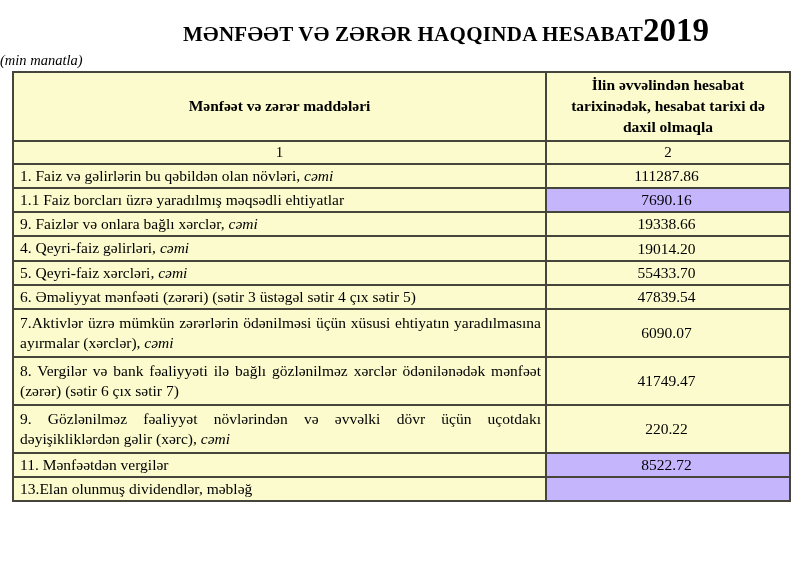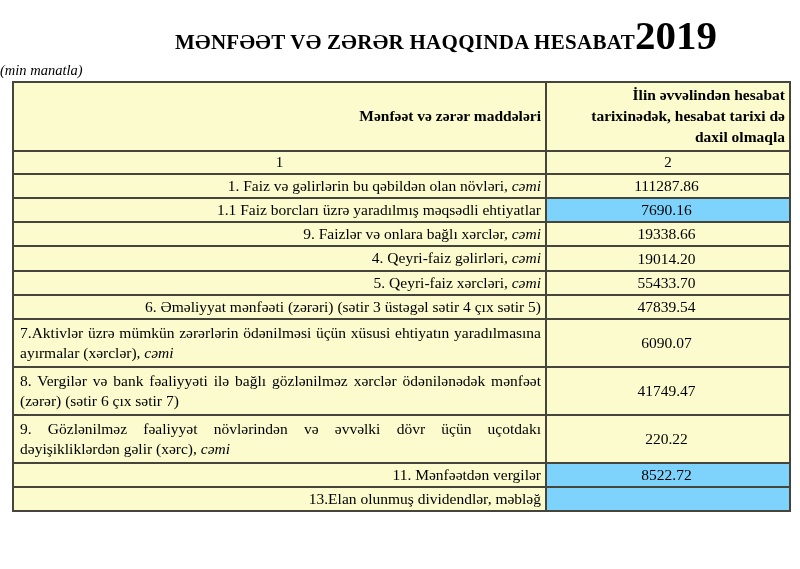--- a/index.html
+++ b/index.html
@@ -15,21 +15,21 @@
     margin-top: 10px;
     padding-left: 92px;
     text-align: center;
     font-weight: bold;
     font-size: 21px;
     letter-spacing: 0.3px;
     white-space: nowrap;
     line-height: 1.25;
   }
   .title .year {
-    font-size: 41px;
+    font-size: 33px;
     margin-left: 0;
     letter-spacing: 0;
   }
   .unit-note {
     text-align: left;
     margin: 1px 11px 2px 0;
     font-style: italic;
     font-size: 14.5px;
   }
   table.report {
@@ -42,49 +42,49 @@
   col.c2 { width: 244px; }
   th, td {
     border: 2px solid #45453b;
     background: #fbfbcd;
     overflow: hidden;
   }
   th.main-head {
     height: 64px;
     font-size: 15.5px;
     font-weight: bold;
-    text-align: right;
+    text-align: center;
     vertical-align: middle;
     line-height: 1.35;
-    padding: 2px 4px;
+    padding: 2px 12px;
   }
   tr.nums td {
     height: 23px;
     text-align: center;
     font-size: 15px;
     padding: 0 6px;
     vertical-align: middle;
   }
   tbody td { font-size: 15.5px; }
   td.label {
     padding: 1px 4px 1px 6px;
-    text-align: right;
+    text-align: left;
     vertical-align: middle;
     line-height: 1.3;
   }
   td.value {
     padding: 1px 7px 1px 4px;
     text-align: center;
     vertical-align: middle;
   }
   tr.single { height: 23px; }
   tr.tall { height: 48px; }
   tr.tall td.label { text-align: justify; }
   tr.tall td.value { vertical-align: top; padding-top: 14px; }
-  tr.white td.value { background: #7dd3fc; }
+  tr.white td.value { background: #c4b5fd; }
   .it { font-style: italic; }
 </style>
 </head>
 <body>
 
 <div class="title">
   <span>MƏNFƏƏT VƏ ZƏRƏR HAQQINDA HESABAT</span><span class="year">2019</span>
 </div>
 
 <div class="unit-note">(min manatla)</div>

